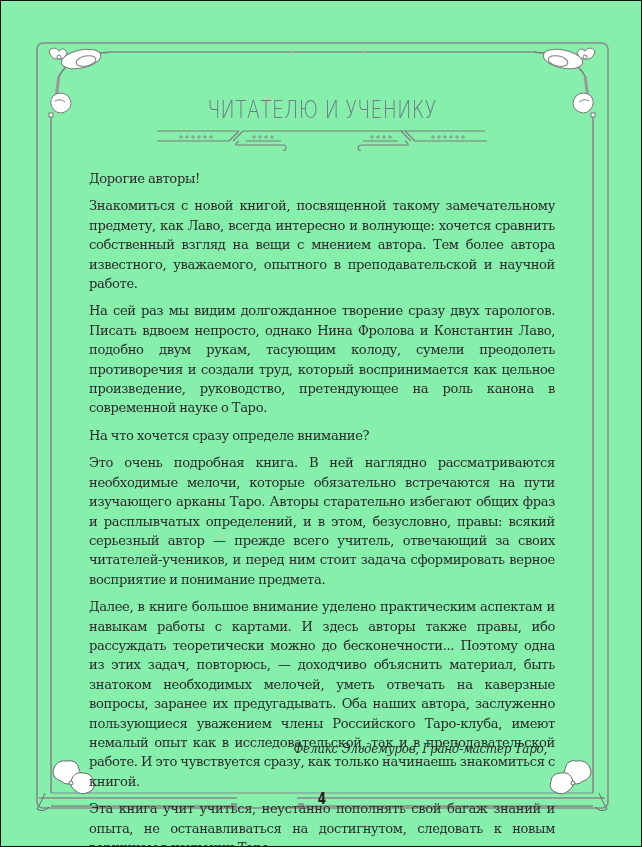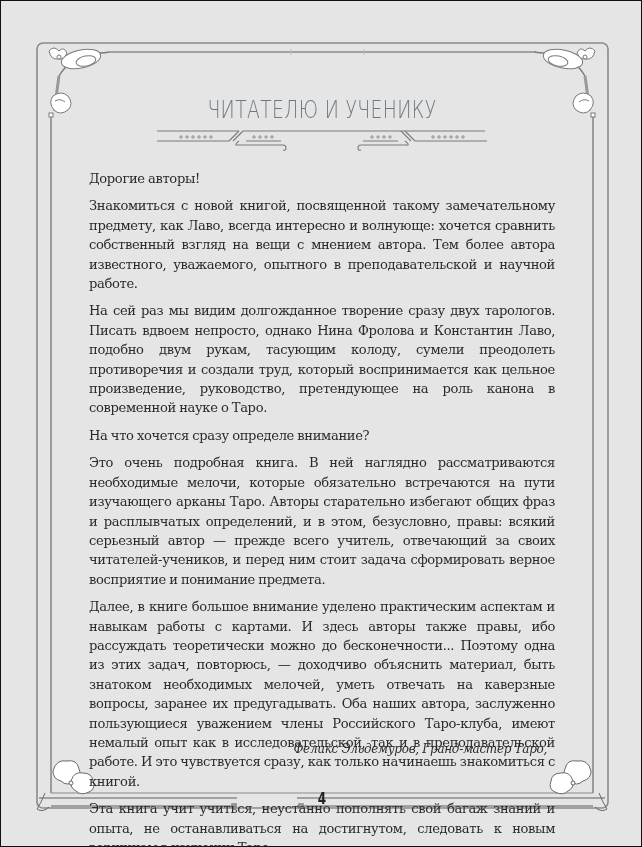--- a/index.html
+++ b/index.html
@@ -12,21 +12,21 @@
       height: 847px;
       position: relative;
       overflow: hidden;
     }
     .page {
       position: absolute;
       left: 0; top: 0;
       width: 640px;
       height: 845px;
       border: 1px solid #111;
-      background: #e5e5e5;
+      background: #86efac;
     }
     
     .frame-svg {
       position: absolute;
       left: 0; top: 0;
       width: 642px;
       height: 847px;
       pointer-events: none;
     }
     .title {

